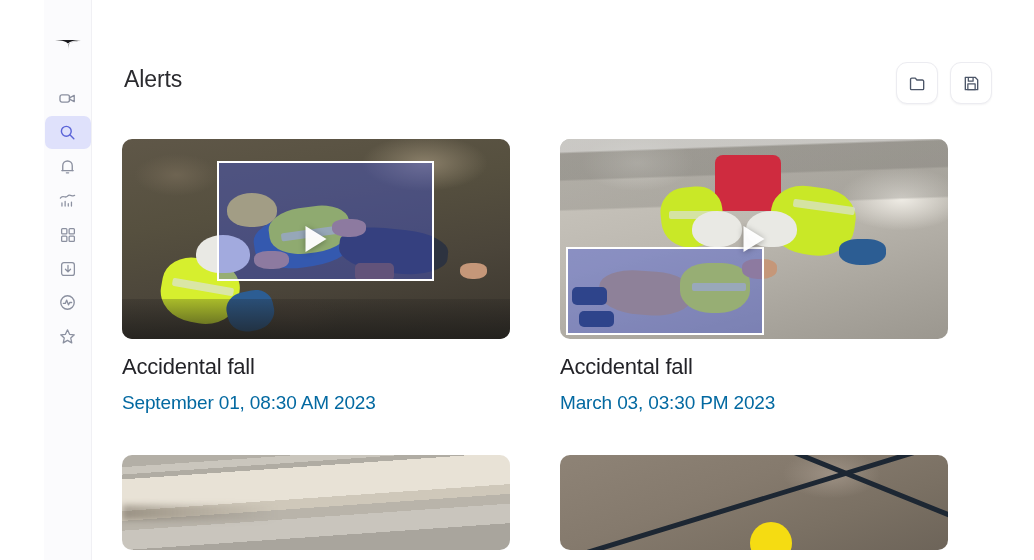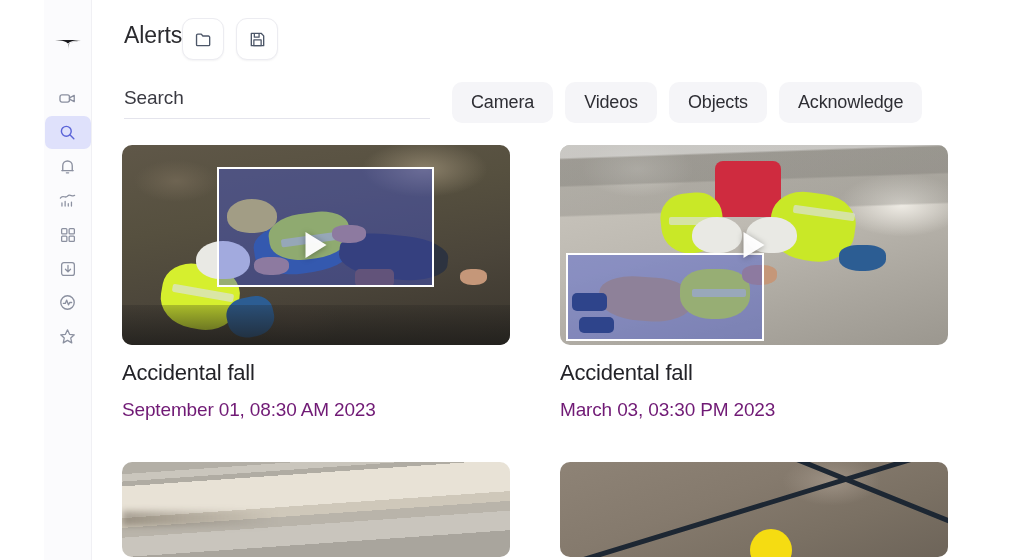--- a/index.html
+++ b/index.html
@@ -73,21 +73,23 @@
     flex: 1 1 auto;
     height: 100%;
     padding: 0 42px 0 30px;
     position: relative;
     overflow: hidden;
   }
 
   .topbar {
     display: flex;
     align-items: flex-start;
+    justify-content: space-between;
     padding-top: 22px;
+    margin-top: 44px;
   }
 
   .page-title {
     font-size: 23px;
     font-weight: 400;
     color: #2b2b2f;
     letter-spacing: -0.1px;
     line-height: 1.2;
     padding-left: 2px;
   }
@@ -149,21 +151,21 @@
     cursor: pointer;
     white-space: nowrap;
     line-height: 1.3;
   }
 
   
   .grid {
     display: grid;
     grid-template-columns: 388px 388px;
     gap: 40px 50px;
-    margin-top: 22px;
+    margin-top: 35px;
   }
 
   .card { width: 388px; }
 
   .thumb {
     position: relative;
     width: 388px;
     height: 200px;
     border-radius: 10px;
     overflow: hidden;
@@ -274,21 +276,21 @@
   .card-title {
     font-size: 22px;
     color: #232328;
     font-weight: 400;
     letter-spacing: -0.2px;
     margin-top: 15px;
     line-height: 1.2;
   }
   .card-date {
     font-size: 19px;
-    color: #701a75;
+    color: #0369a1;
     font-weight: 400;
     letter-spacing: -0.15px;
     margin-top: 12px;
     line-height: 1.2;
   }
 </style>
 </head>
 <body>
 
 <div id="app">
@@ -400,31 +402,20 @@
               <path d="M4.2 4.2 h12.4 L19.8 7.4 V19.8 H4.2 Z" stroke="#4c5668" stroke-width="1.7" stroke-linejoin="round"></path>
               <path d="M8 4.4 v4.6 h6 V4.4" stroke="#4c5668" stroke-width="1.6" stroke-linejoin="round"></path>
               <rect x="7.4" y="12.6" width="9.2" height="7.2" stroke="#4c5668" stroke-width="1.6" stroke-linejoin="round"></rect>
             </svg>
           </span>
         </div>
 
       </div>
     </div>
 
-    <div class="filterbar">
-      <div class="search-wrap">
-        <input class="search-input" type="text" placeholder="Search" style="">
-      </div>
-      <div class="chips">
-        <button class="chip">Camera</button>
-        <button class="chip">Videos</button>
-        <button class="chip">Objects</button>
-        <button class="chip">Acknowledge</button>
-      </div>
-    </div>
 
     <div class="grid">
 
       <div class="card">
         <div class="thumb">
           <div class="scene scene-a">
 
             <div class="sh blueshirt" style="left:34%;top:38%;width:26%;height:26%;transform:rotate(-8deg);"></div>
             <div class="sh vest" style="left:38%;top:34%;width:21%;height:23%;transform:rotate(-8deg);"></div>
             <div class="sh stripe" style="left:41%;top:45%;width:17%;height:4%;transform:rotate(-8deg);border-radius:2px;"></div>

